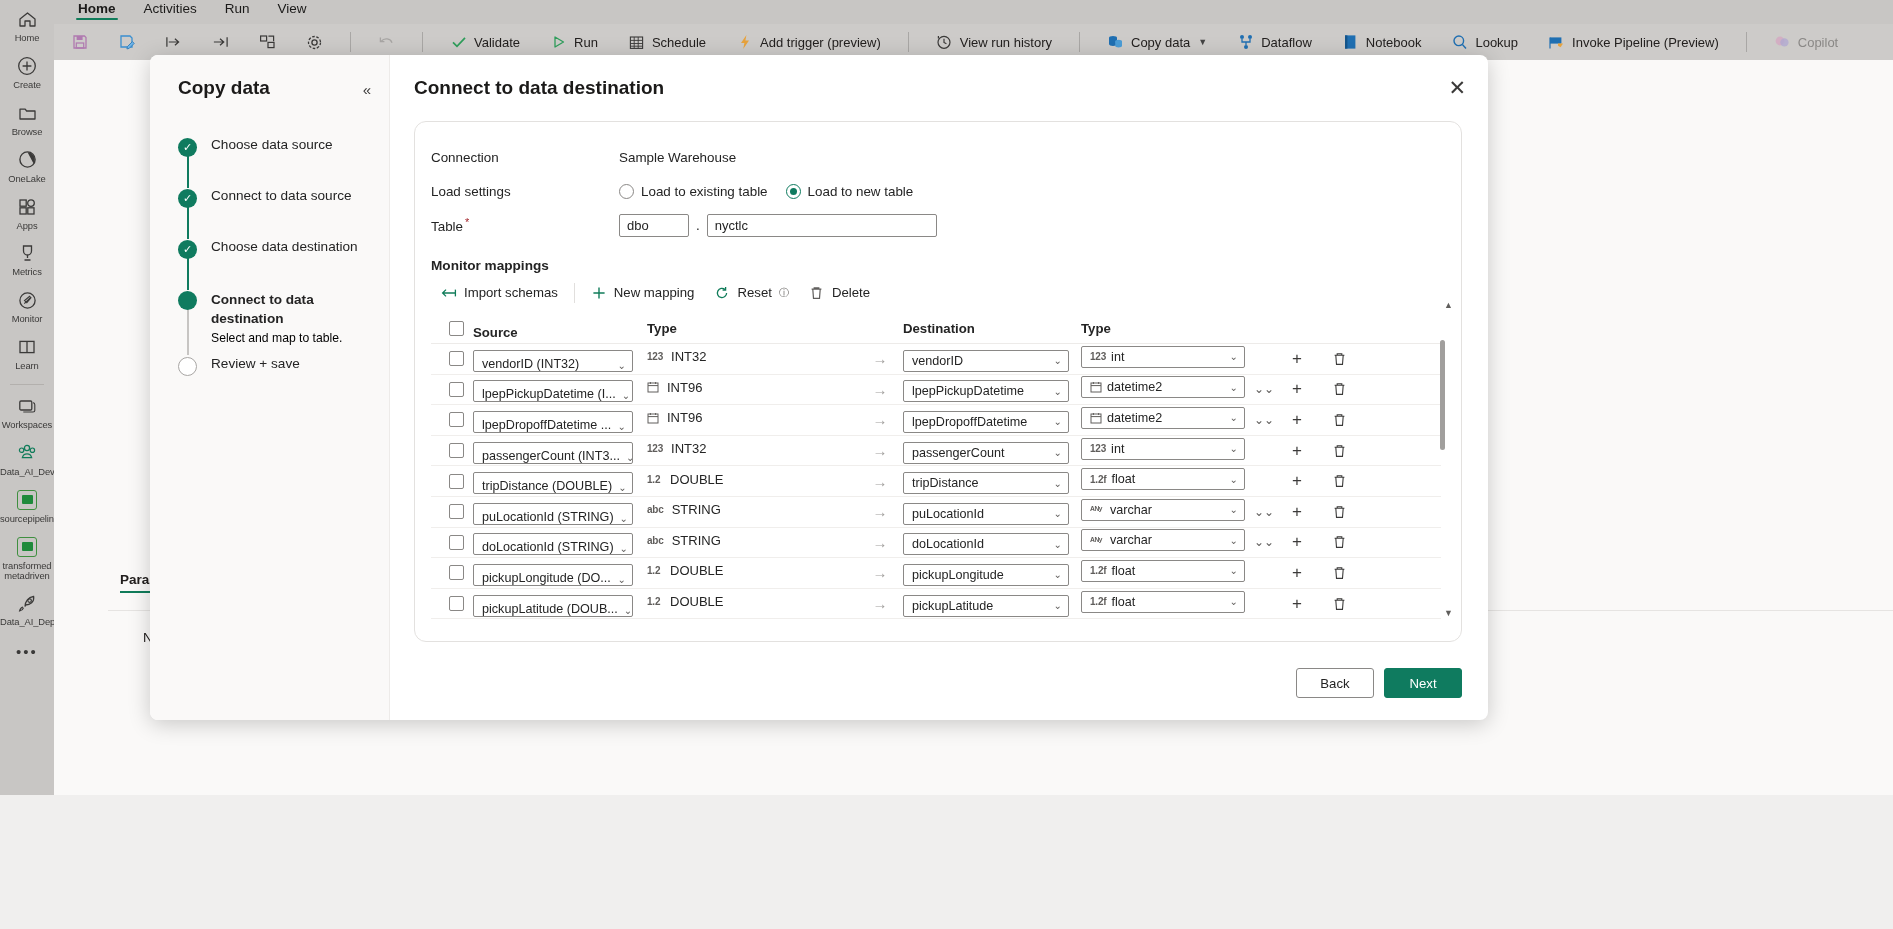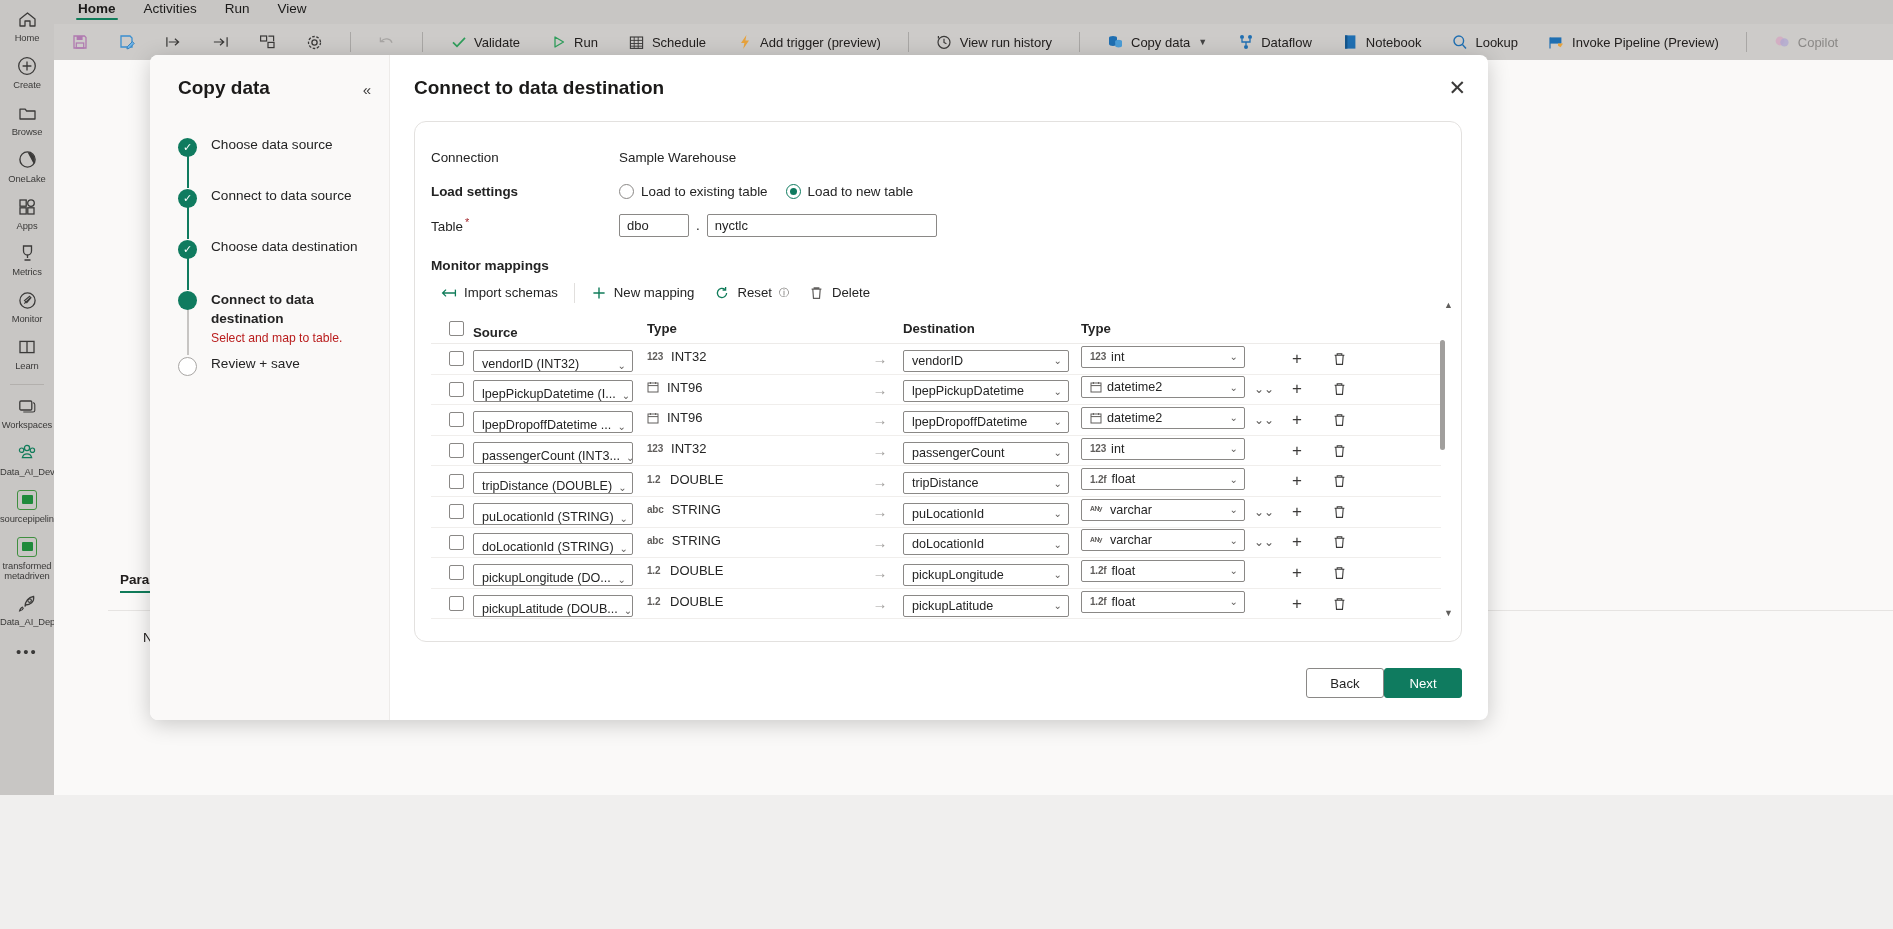--- a/index.html
+++ b/index.html
@@ -74,31 +74,31 @@
      height:51px; }
   .dot { width:19px; height:19px; border-radius:50%; background:#0f7b5f; flex:0 0 19px;
      display:flex; align-items:center; justify-content:center; color:#fff; font-size:11px;
      margin-top:1px; z-index:2; }
   .dot.todo { background:#fff; border:1.6px solid #a8a6a4; }
   .dot.curr { background:#0f7b5f; }
   .step .line { position:absolute; left:9px; top:19px; width:1.6px; height:32px; background:#0f7b5f; }
   .step.todo .line { background:#c7c5c3; }
   .stxt { font-size:13.6px; color:#242424; line-height:1.25; }
   .stxt.curr { font-weight:bold; }
-  .ssub { font-size:12.2px; color:#b91c1c; margin-top:3px; font-weight:normal; }
+  .ssub { font-size:12.2px; color:#000000; margin-top:3px; font-weight:normal; }
 
   #panel { flex:1; position:relative; padding:22px 26px 0 24px; }
   #panel h1 { font-size:19px; font-weight:bold; color:#1b1a19; margin:0 0 22px; }
   #close { position:absolute; right:22px; top:22px; font-size:21px; color:#3b3a39; line-height:1; }
 
   #card { border:1px solid #e3e1df; border-radius:12px; height:521px; position:relative;
      padding:18px 20px 0 16px; }
   .frow { display:flex; align-items:center; height:34px; font-size:13.4px; color:#242424; }
   .flabel { width:188px; color:#242424; }
-  .flabel.b { font-weight:bold; }
+  .flabel.b { font-weight:normal; }
   .req { color:#a4262c; font-size:11px; vertical-align:super; margin-left:2px; }
   .radio { display:flex; align-items:center; gap:7px; margin-right:18px; font-size:13.4px; }
   .rmark { width:15px; height:15px; border-radius:50%; border:1.4px solid #8a8886; background:#fff;
      display:flex; align-items:center; justify-content:center; }
   .rmark.on { border-color:#0f7b5f; }
   .rmark.on i { width:7px; height:7px; border-radius:50%; background:#0f7b5f; display:block; }
   .tin { height:23px; border:1px solid #8a8886; border-radius:2px; background:#fff;
      font-size:13px; color:#242424; padding:0 7px; display:flex; align-items:center; }
 
   .secthead { font-weight:bold; font-size:13.6px; color:#242424; margin:16px 0 8px; }
@@ -136,21 +136,21 @@
   .tico { font-size:10px; color:#605e5c; font-weight:bold; letter-spacing:-.2px;
      display:inline-block; min-width:15px; }
   .offset-up { position:relative; top:-2px; }
   .offset-dn { position:relative; top:2px; }
 
   #vscroll { position:absolute; right:-4px; top:0; width:5px; height:290px; }
   #vthumb { position:absolute; left:0; top:26px; width:5px; height:110px;
      background:#a19f9d; border-radius:3px; }
   .scrollarrow { position:absolute; right:-8px; font-size:9px; color:#605e5c; }
 
-  #footer { position:absolute; right:26px; bottom:22px; display:flex; }
+  #footer { position:absolute; right:26px; bottom:22px; display:flex; gap:10px; }
   .btn { height:30px; min-width:78px; border-radius:3px; font-size:13.2px;
      display:flex; align-items:center; justify-content:center; }
   .btn.sec { background:#fff; border:1px solid #8a8886; color:#242424; }
   .btn.pri { background:#0f7b5f; color:#fff; border:1px solid #0f7b5f; }
 </style>
 </head>
 <body>
 
 <div id="rail">
   <div class="rail-item">

